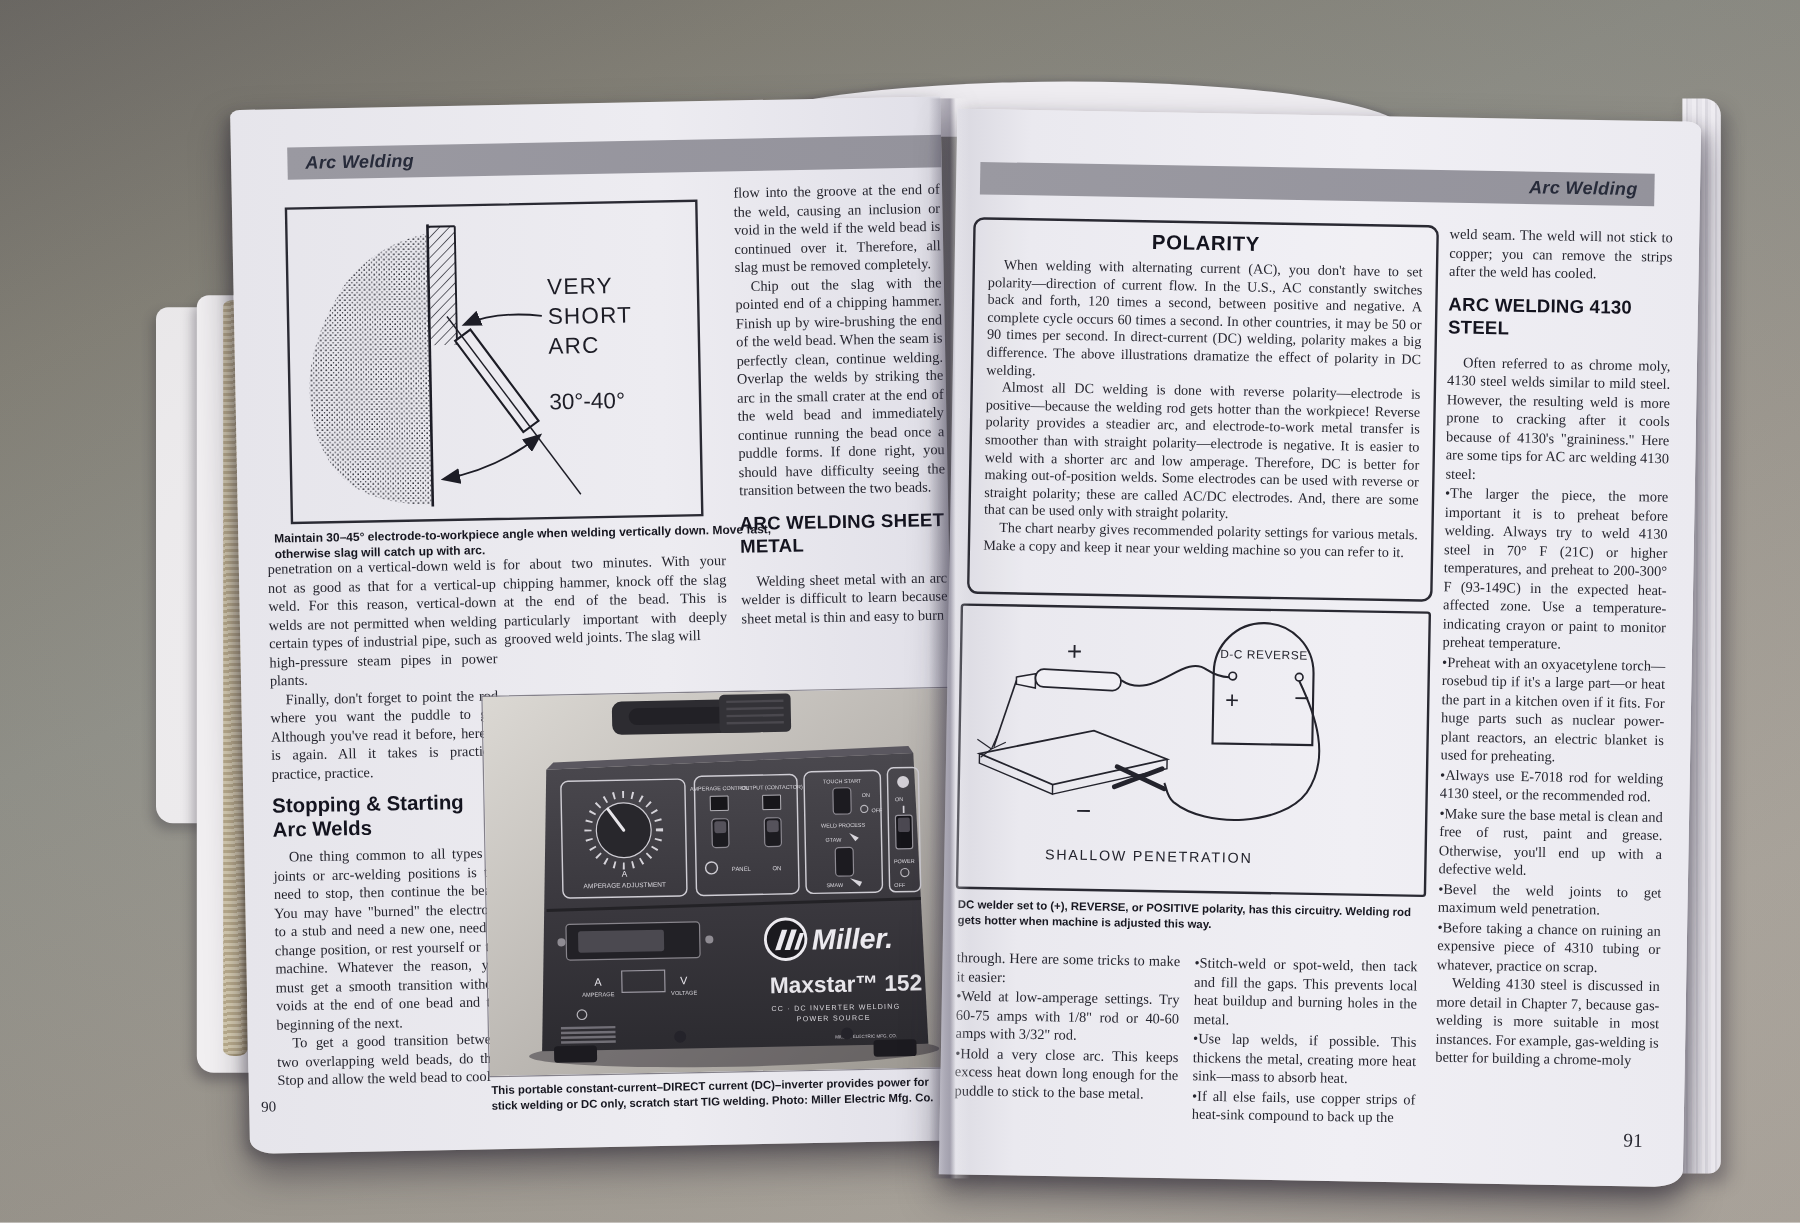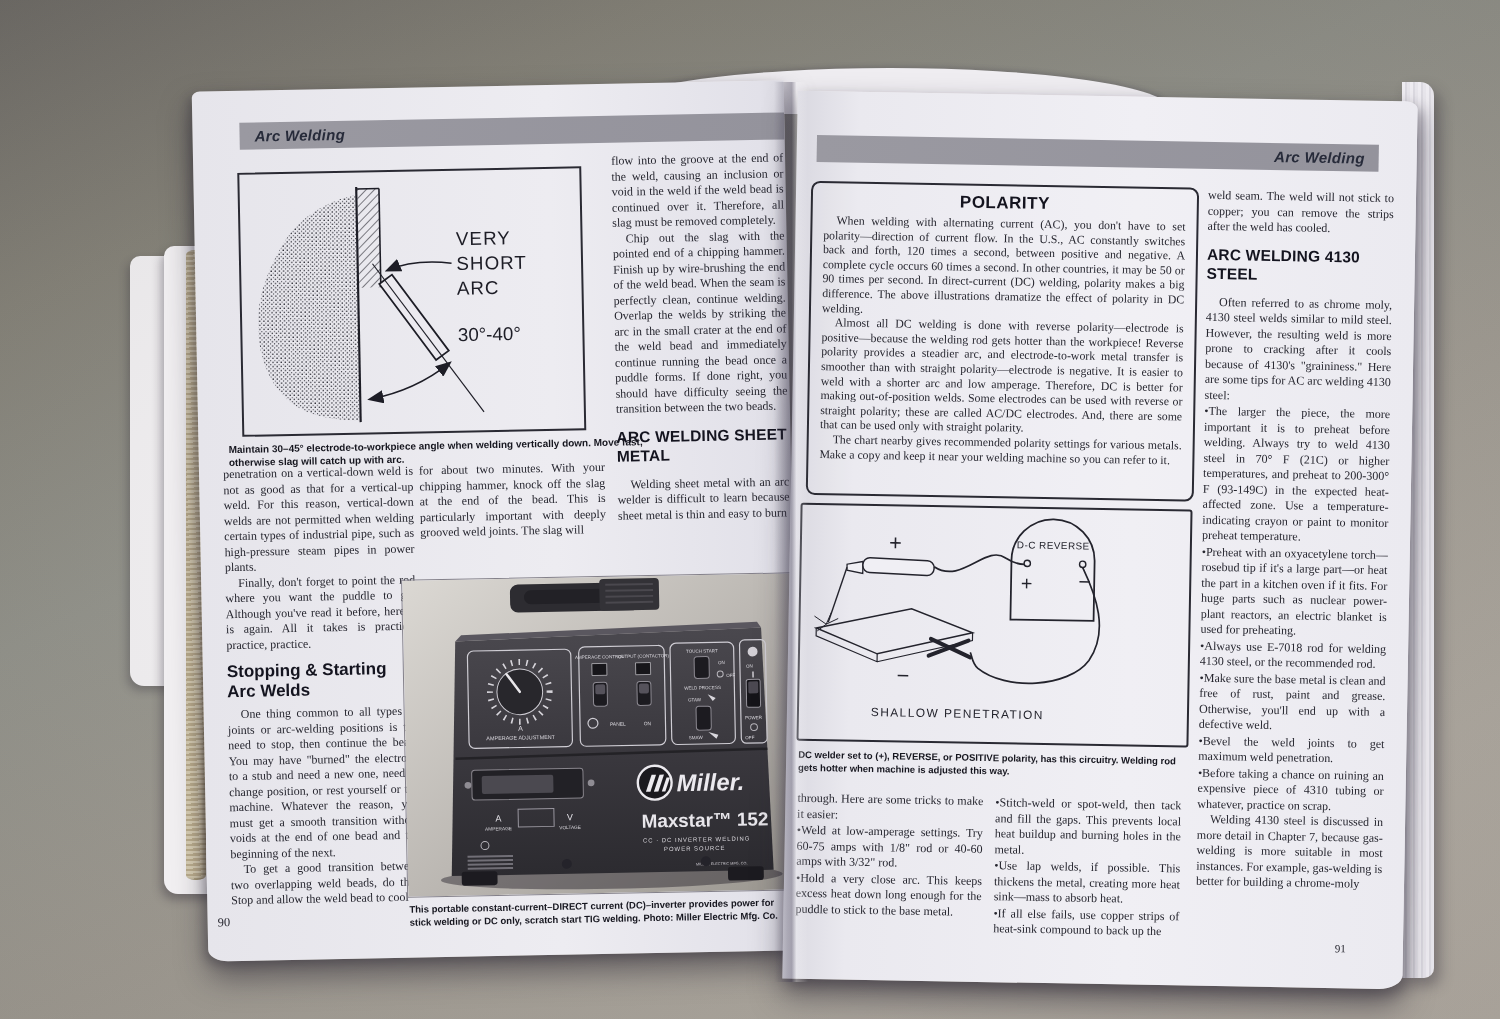--- a/index.html
+++ b/index.html
@@ -69,22 +69,22 @@
   .polbox p{margin:0;text-indent:13px;}
   .pol-title{text-align:center;font-family:"Liberation Sans",sans-serif;font-weight:bold;
     font-size:17px;line-height:22px;letter-spacing:.5px;color:#14141f;margin-bottom:2px;}
   .fig2{position:absolute;left:10px;top:412px;width:392px;height:238px;border:2px solid #2a2a33;
     border-radius:3px;box-sizing:border-box;}
   .fig2cap{left:12px;top:658px;width:388px;font-size:9.5px;line-height:12.5px;}
   .rcol1{left:12px;top:700px;width:186px;}
   .rcol2{left:210px;top:700px;width:186px;}
   .rcol3{left:412px;top:90px;width:186px;}
   .gap14{margin-top:14px;}
-  .rp-num{position:absolute;left:552px;top:842px;width:34px;text-align:left;
-    font-family:"Liberation Serif",serif;font-size:11px;}
+  .rp-num{position:absolute;left:552px;top:842px;width:34px;text-align:right;
+    font-family:"Liberation Serif",serif;font-size:16px;}
 
   svg text{font-family:"Liberation Sans",sans-serif;}
   .speclines div{height:2px;background:#8f8c94;margin:2px 0;opacity:.7;}
 </style>
 </head>
 <body>
 
 <div class="stage">
 
   <div class="up2"></div>

